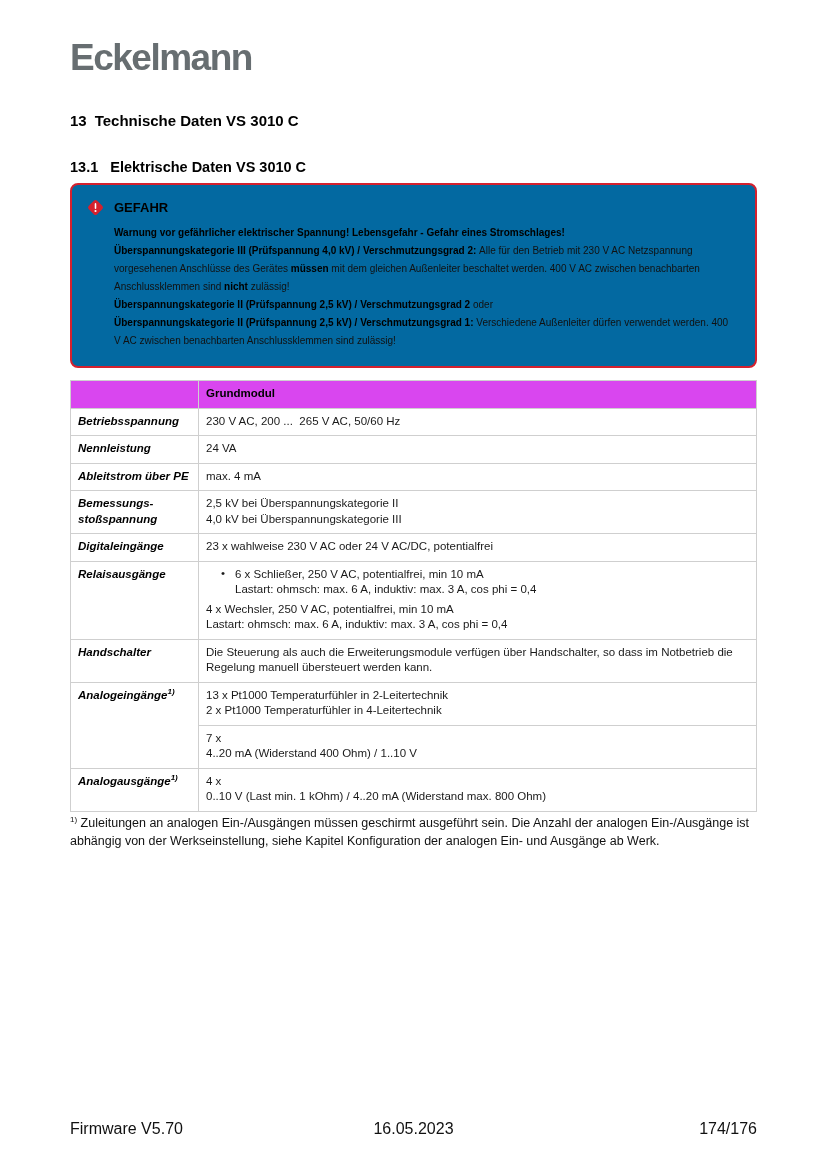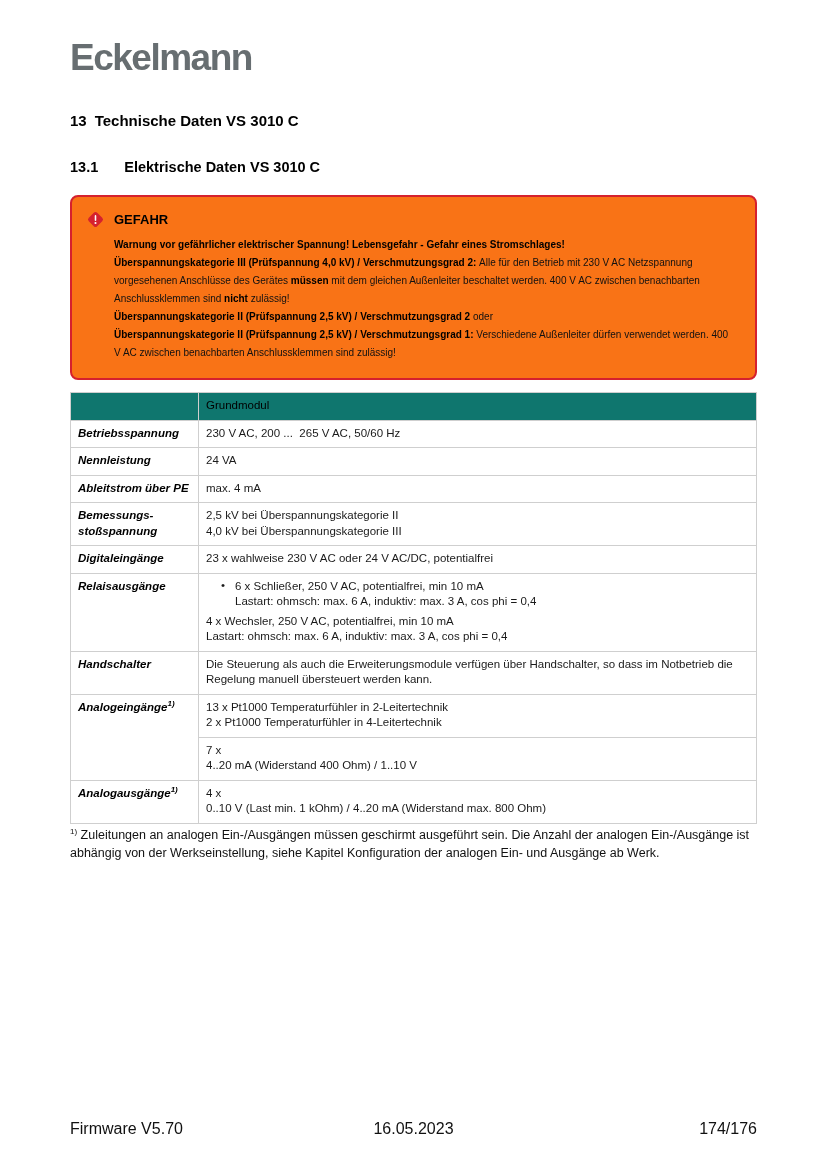--- a/index.html
+++ b/index.html
@@ -16,28 +16,28 @@
   
   .logo {
     font-size: 37px; font-weight: 700; letter-spacing: -1.5px;
     color: #676e71; line-height: 36px;
   }
 
   
   .h1 { margin-top: 36px; font-size: 15px; font-weight: 700; color: #000; }
   .h2 { margin-top: 30px; font-size: 14.5px; font-weight: 700; color: #000; }
   .h-num { margin-right: 8px; }
-  .h2 .h-num { margin-right: 26px; }
+  .h2 .h-num { margin-right: 12px; }
 
   
   .danger-box {
-    margin-top: 20px;
+    margin-top: 8px;
     border: 2px solid #d5212e;
     border-radius: 8px;
-    background: #f97316;
+    background: #0369a1;
     padding: 14px 20px 16px 15px;
   }
   .danger-head { display: flex; align-items: center; gap: 10px; }
   .danger-head .icon { width: 17px; height: 17px; flex: 0 0 auto; display: block; }
   .danger-title { font-size: 13px; font-weight: 700; color: #000; }
   .danger-body { margin: 8px 0 0 27px; font-size: 10px; line-height: 18px; color: #111; }
   .warning-seg strong { color: #000; }
 
   
   .spec-table {
@@ -49,21 +49,21 @@
     table-layout: fixed;
   }
   .spec-table th, .spec-table td {
     border: 1px solid #cfcfcf;
     padding: 5px 8px 6px 7px;
     text-align: left;
     vertical-align: top;
     font-weight: normal;
   }
   .spec-table col.c-label { width: 128px; }
-  .spec-table thead th { background: #0f766e; font-weight: 400; color: #000; }
+  .spec-table thead th { background: #d946ef; font-weight: 700; color: #000; }
   .spec-table tbody th { font-weight: 700; color: #000; font-style: italic; }
   .cell-line { white-space: pre-wrap; }
   .cell-group + .cell-group { margin-top: 4px; }
   .cell-group.bullet { position: relative; padding-left: 29px; }
   .bullet-dot { position: absolute; left: 15px; top: -1px; }
   sup { font-size: 8px; vertical-align: super; line-height: 0; }
 
   
   .footnote { margin-top: 2px; font-size: 12.5px; line-height: 18px; color: #111; }
 

